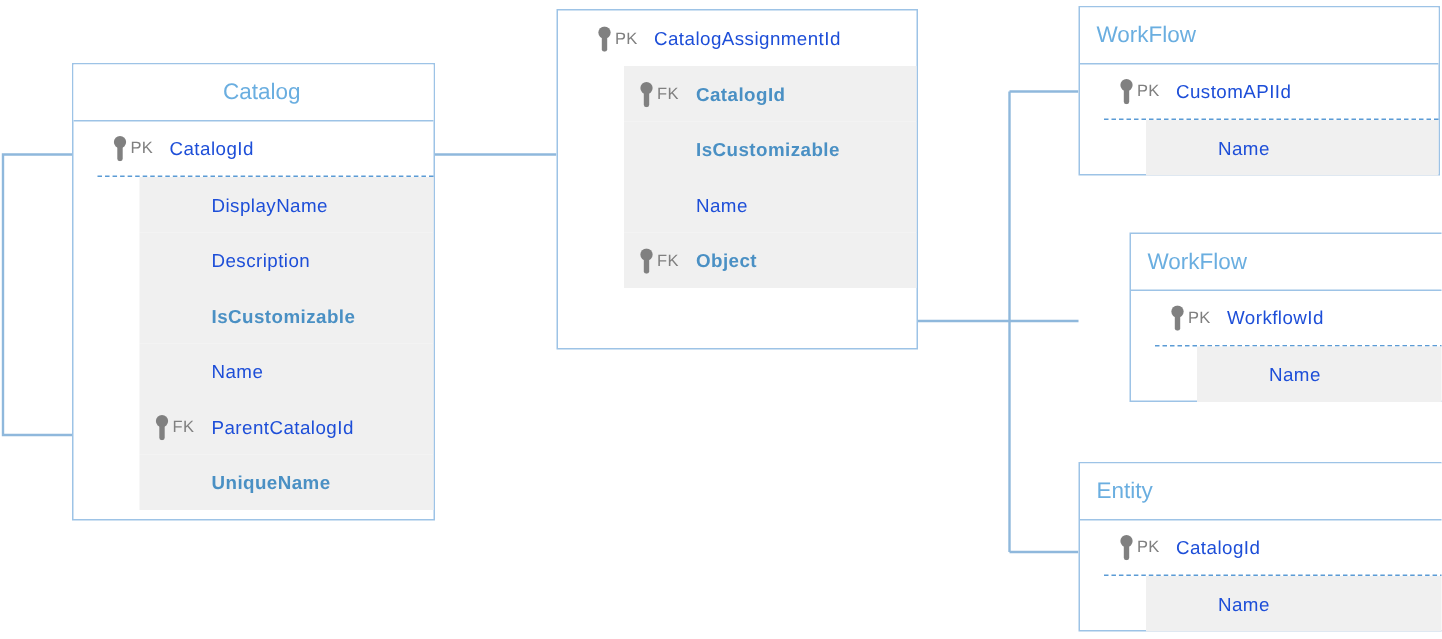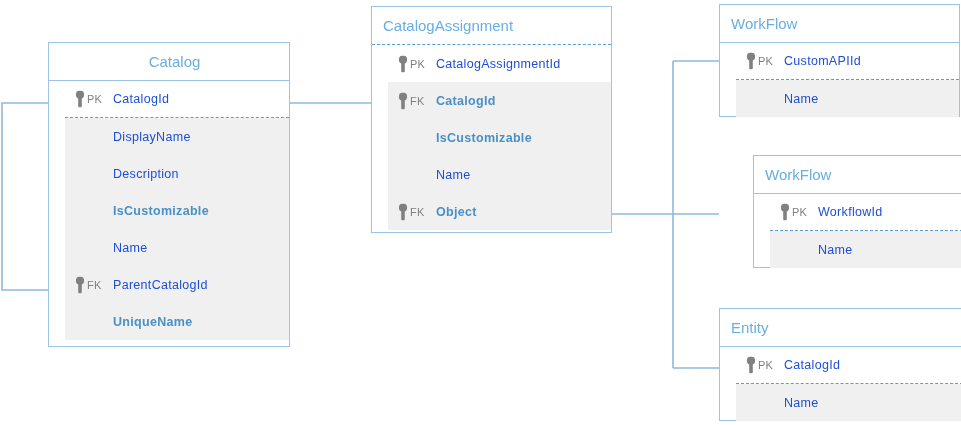--- a/index.html
+++ b/index.html
@@ -37,21 +37,21 @@
   .t-title.dashed{
     border-bottom:1px dashed #5B9BD5;
   }
   .rows{position:relative;padding-left:16px;}
   .row{
     box-sizing:border-box;
     height:37px;
     position:relative;
     white-space:nowrap;
   }
-  .row.shaded{background:#F0F0F0;}
+  .row.shaded{background:#F0F0F0;margin-left:28px;}
   .row.sep-dashed{border-bottom:1px dashed #5B9BD5;}
   .row .key{
     position:absolute;
     left:10px;
     top:50%;
     transform:translateY(-50%);
     width:10px;height:17px;
   }
   .row .keytag{
     position:absolute;
@@ -129,21 +129,20 @@
               </svg></span>
             <span class="keytag">FK</span>
             <span class="fname">ParentCatalogId</span>
           </div>
           <div class="row shaded">
             <span class="fname bold">UniqueName</span>
           </div>
         </div>
       </div>
       <div class="table" style="left: 371px; top: 6px; width: 241px; height: 227px;">
-        <div class="t-title dashed">CatalogAssignment</div>
         <div class="rows">
           <div class="row">
             <span class="key"><svg viewBox="0 0 10 17" width="10" height="17">
                 <circle cx="5" cy="4.2" r="4.1" fill="#808080"></circle>
                 <rect x="3.2" y="4" width="3.6" height="13" rx="1.6" fill="#808080"></rect>
               </svg></span>
             <span class="keytag">PK</span>
             <span class="fname">CatalogAssignmentId</span>
           </div>
           <div class="row shaded">

